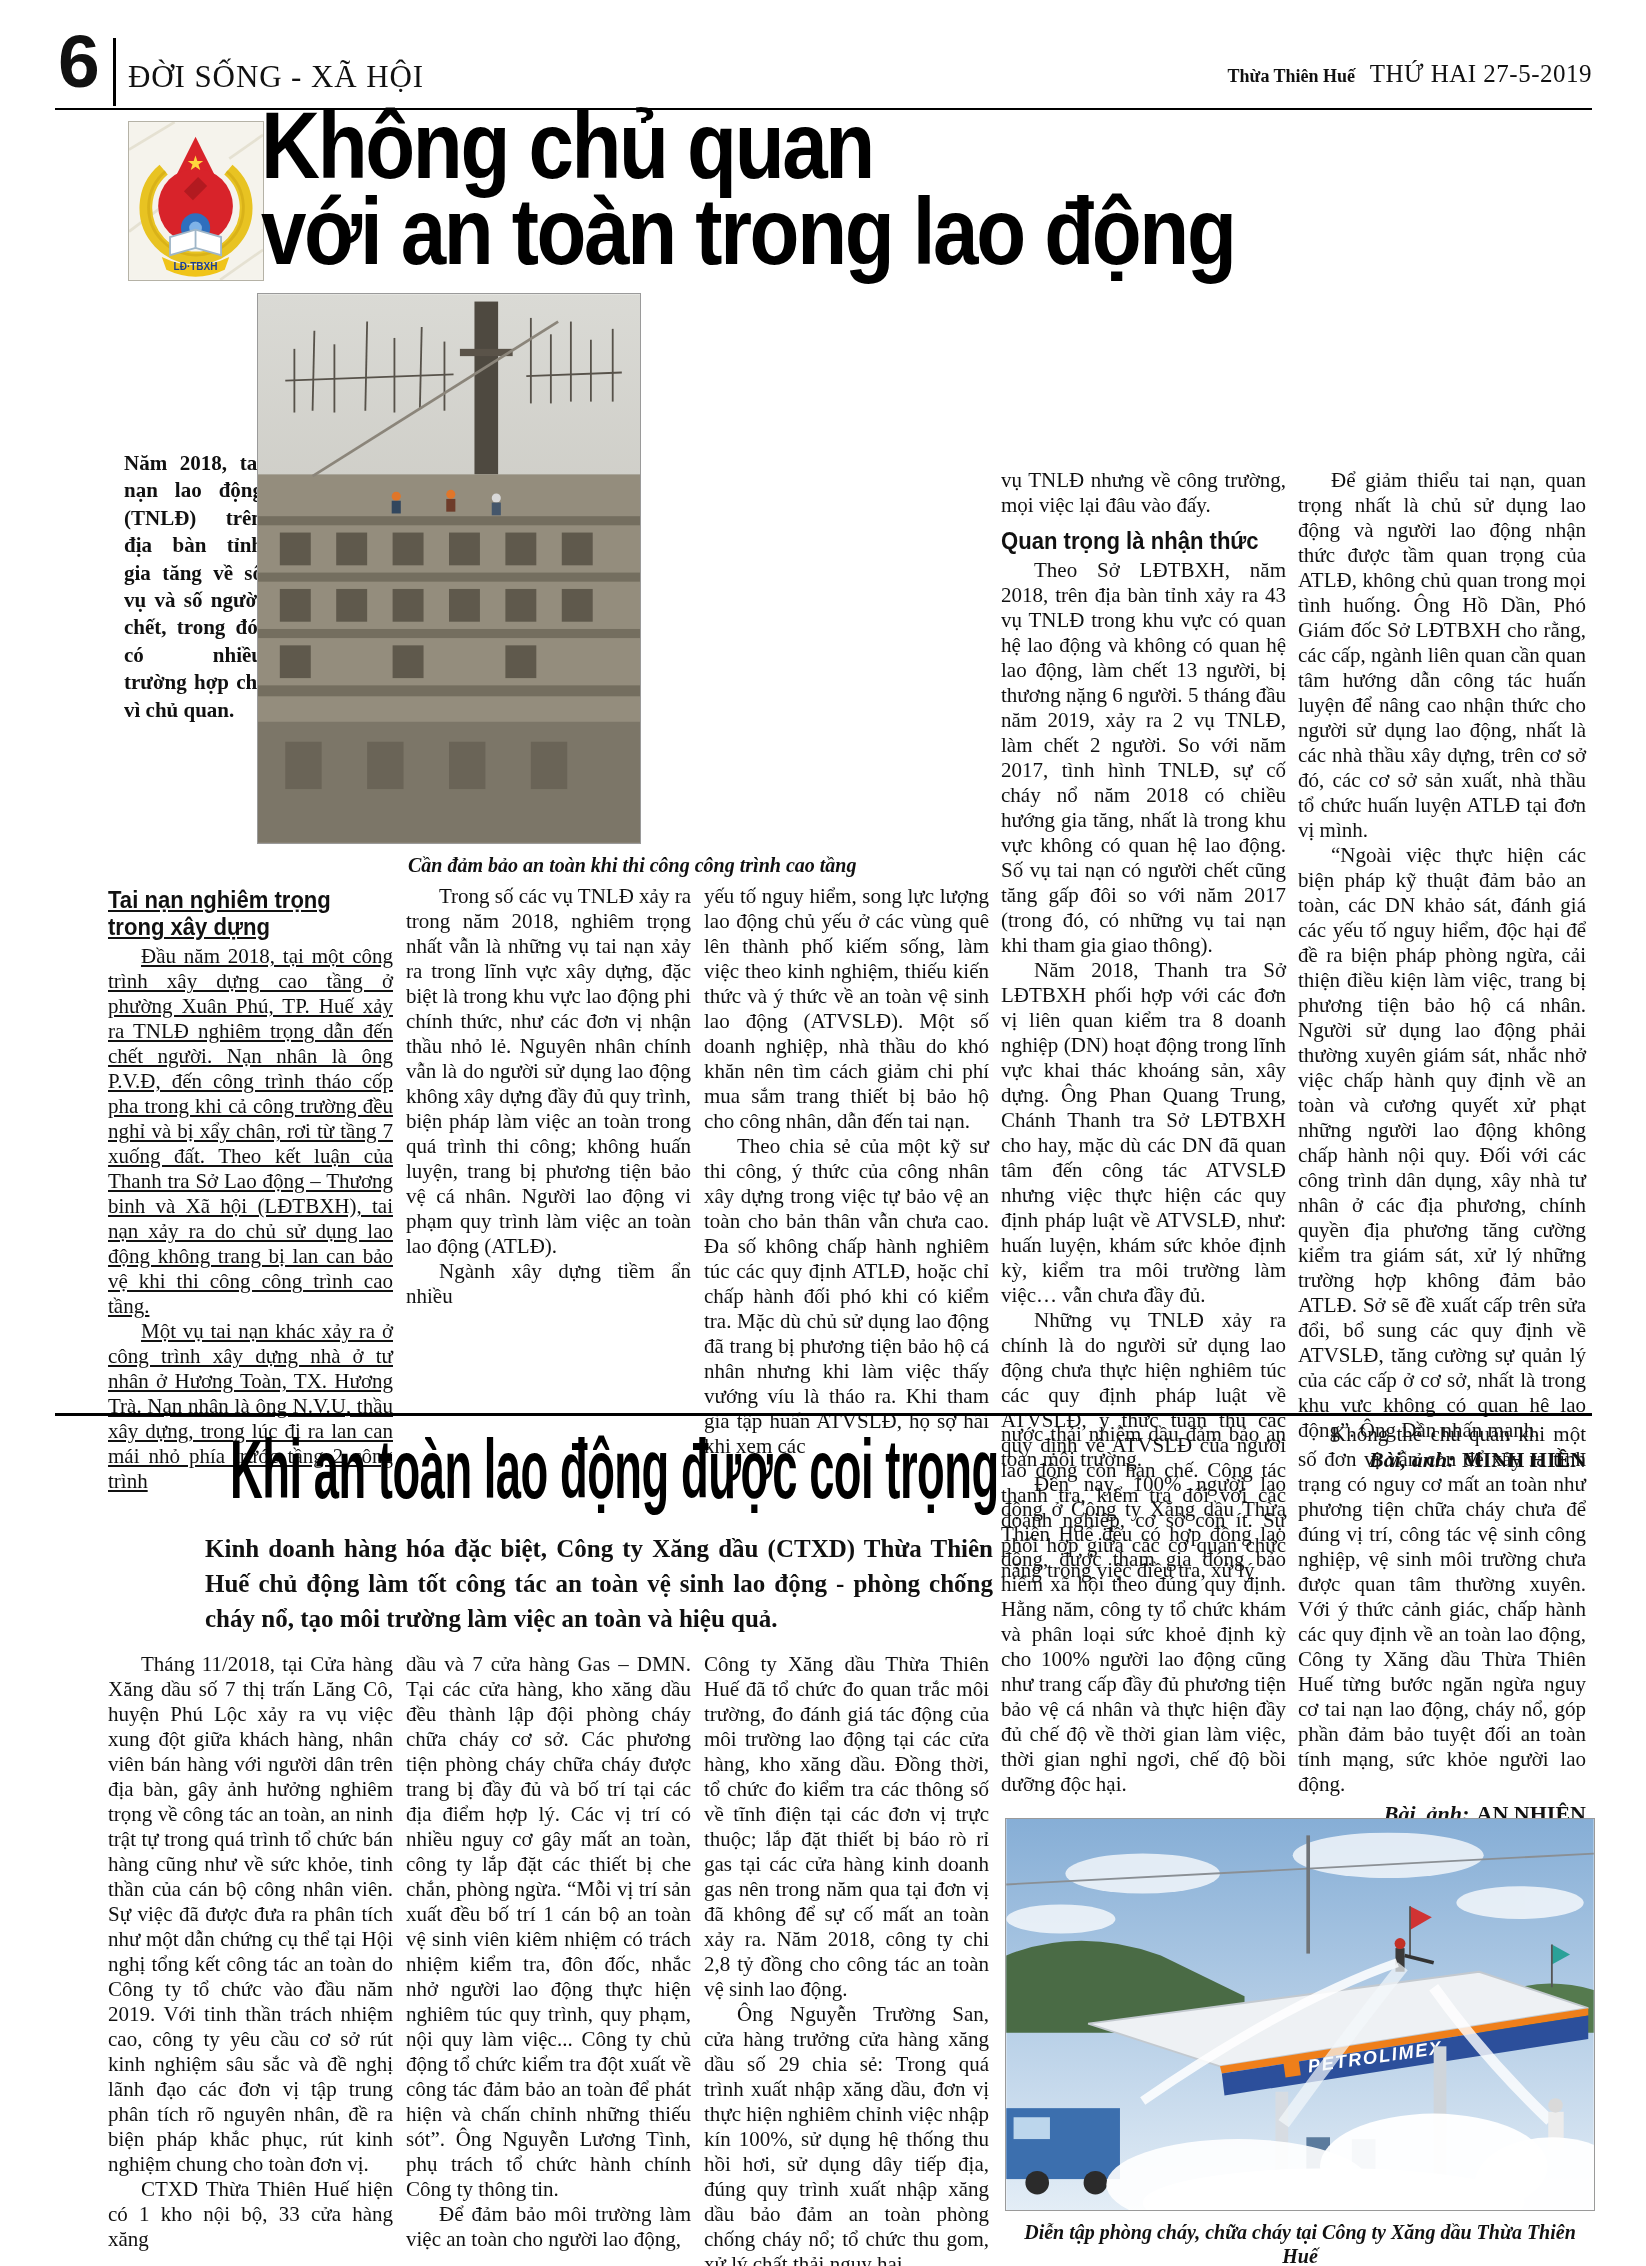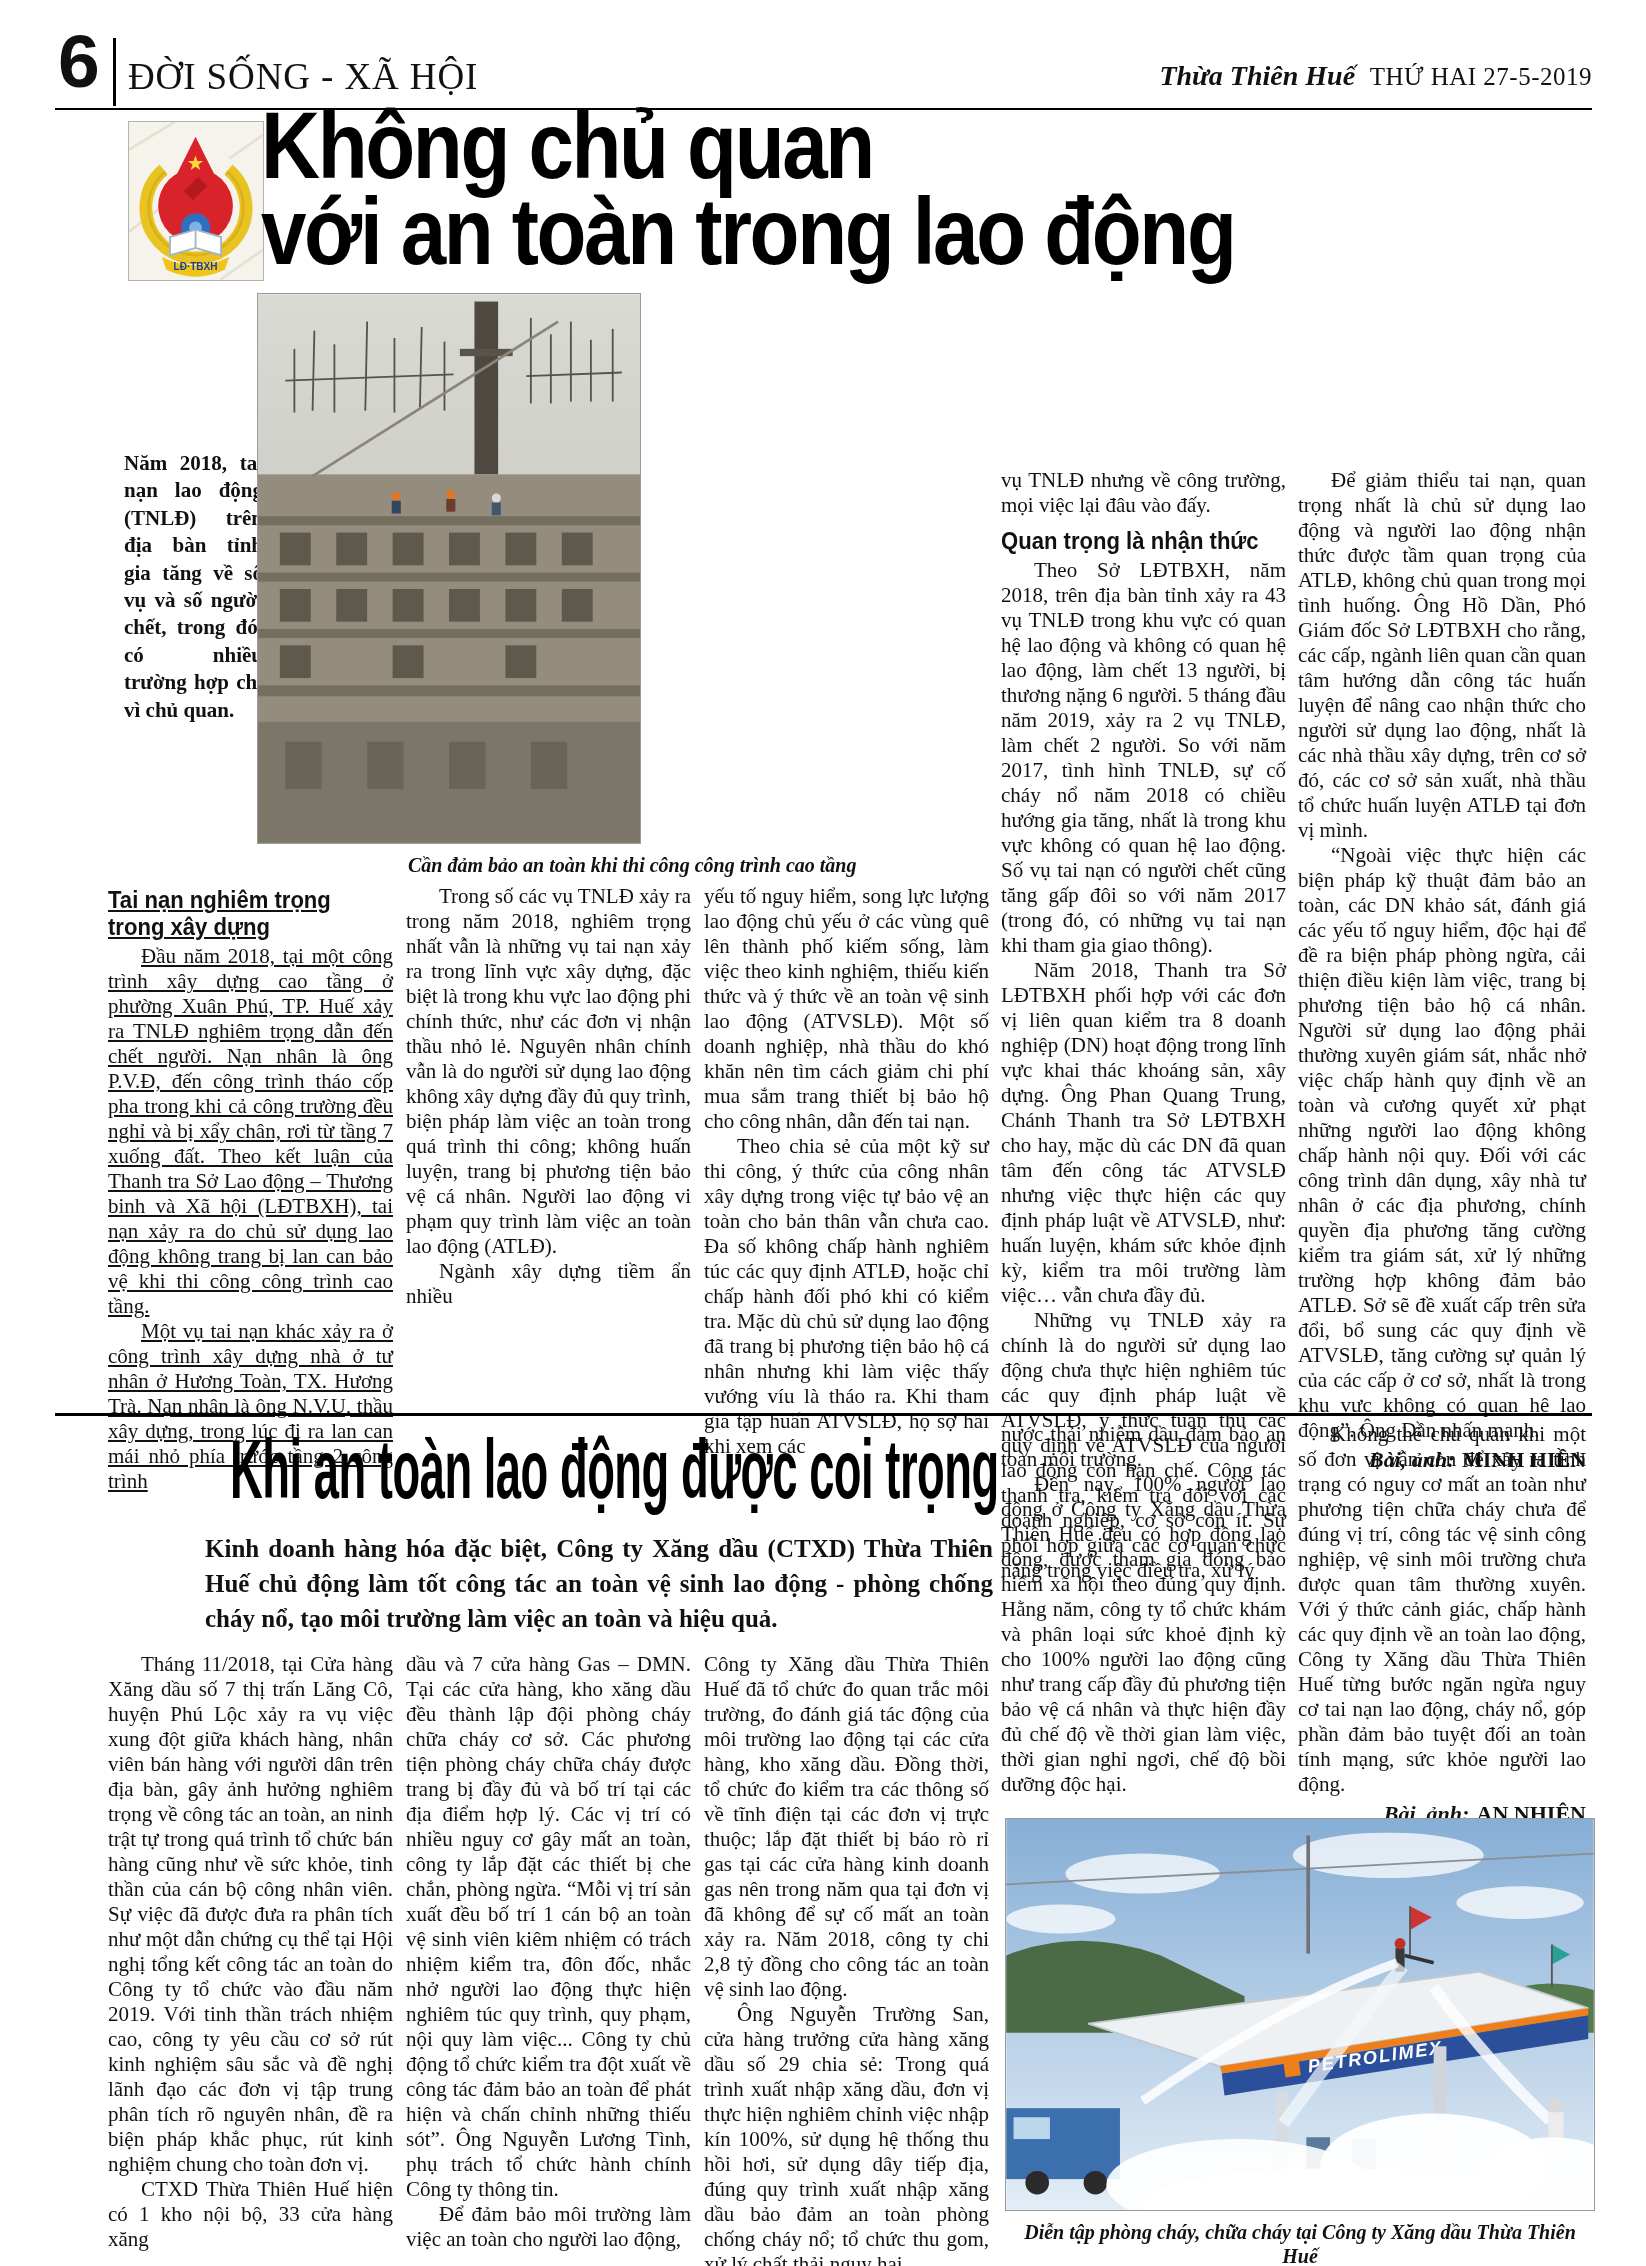--- a/index.html
+++ b/index.html
@@ -22,22 +22,22 @@
     font-family:"Liberation Sans", sans-serif;font-weight:bold;color:#000;
     font-size:95px;line-height:86px;letter-spacing:-2.7px;white-space:nowrap;
     transform:scaleX(0.86);transform-origin:left top;
   }
   .hl2-line{
     font-family:"Liberation Sans", sans-serif;font-weight:bold;color:#000;
     font-size:84px;line-height:84px;letter-spacing:-0.9px;white-space:nowrap;
     transform:scaleX(0.54);transform-origin:left top;
   }
   .hdr-num{font-family:"Liberation Sans", sans-serif;font-weight:bold;font-size:75px;line-height:75px;}
-  .hdr-section{font-size:37px;line-height:40px;letter-spacing:0.9px;}
-  .hdr-brand{font-weight:bold;font-style:italic;font-size:28px;margin-right:14.6px;}
+  .hdr-section{font-size:31px;line-height:40px;letter-spacing:0.9px;}
+  .hdr-brand{font-weight:bold;font-size:18px;margin-right:14.6px;}
   .hdr-date{font-size:25px;letter-spacing:0.5px;}
   .rule{background:#000;}
   .lead{font-weight:bold;font-size:21px;line-height:27.4px;text-align:justify;}
   .caption{font-weight:bold;font-style:italic;font-size:20px;line-height:24px;}
   .byline{text-align:right;margin-top:3.7px;font-size:22px;}
   .byline .lbl{font-weight:bold;font-style:italic;margin-right:7.3px;}
   .byline .nm{font-weight:bold;}
   .photo{border:0.9px solid #9a9a9a;box-sizing:border-box;display:block;}
 </style>
 </head>

